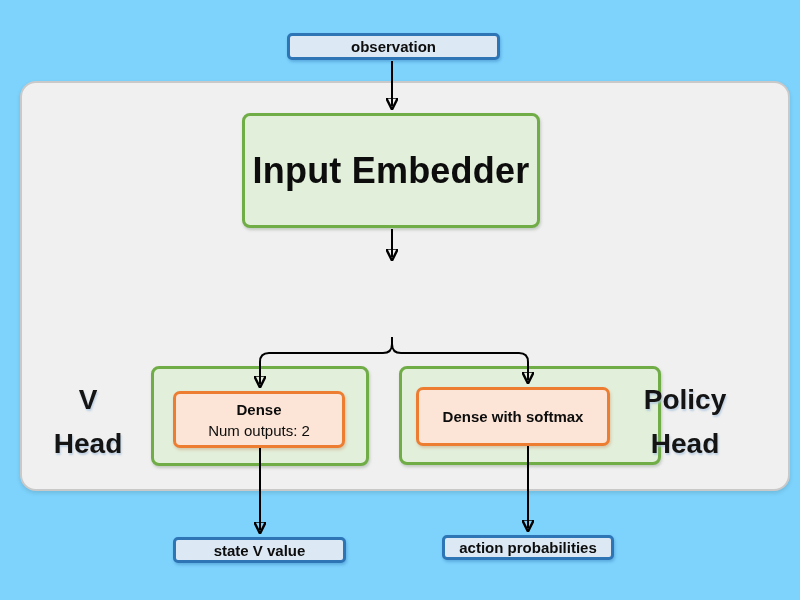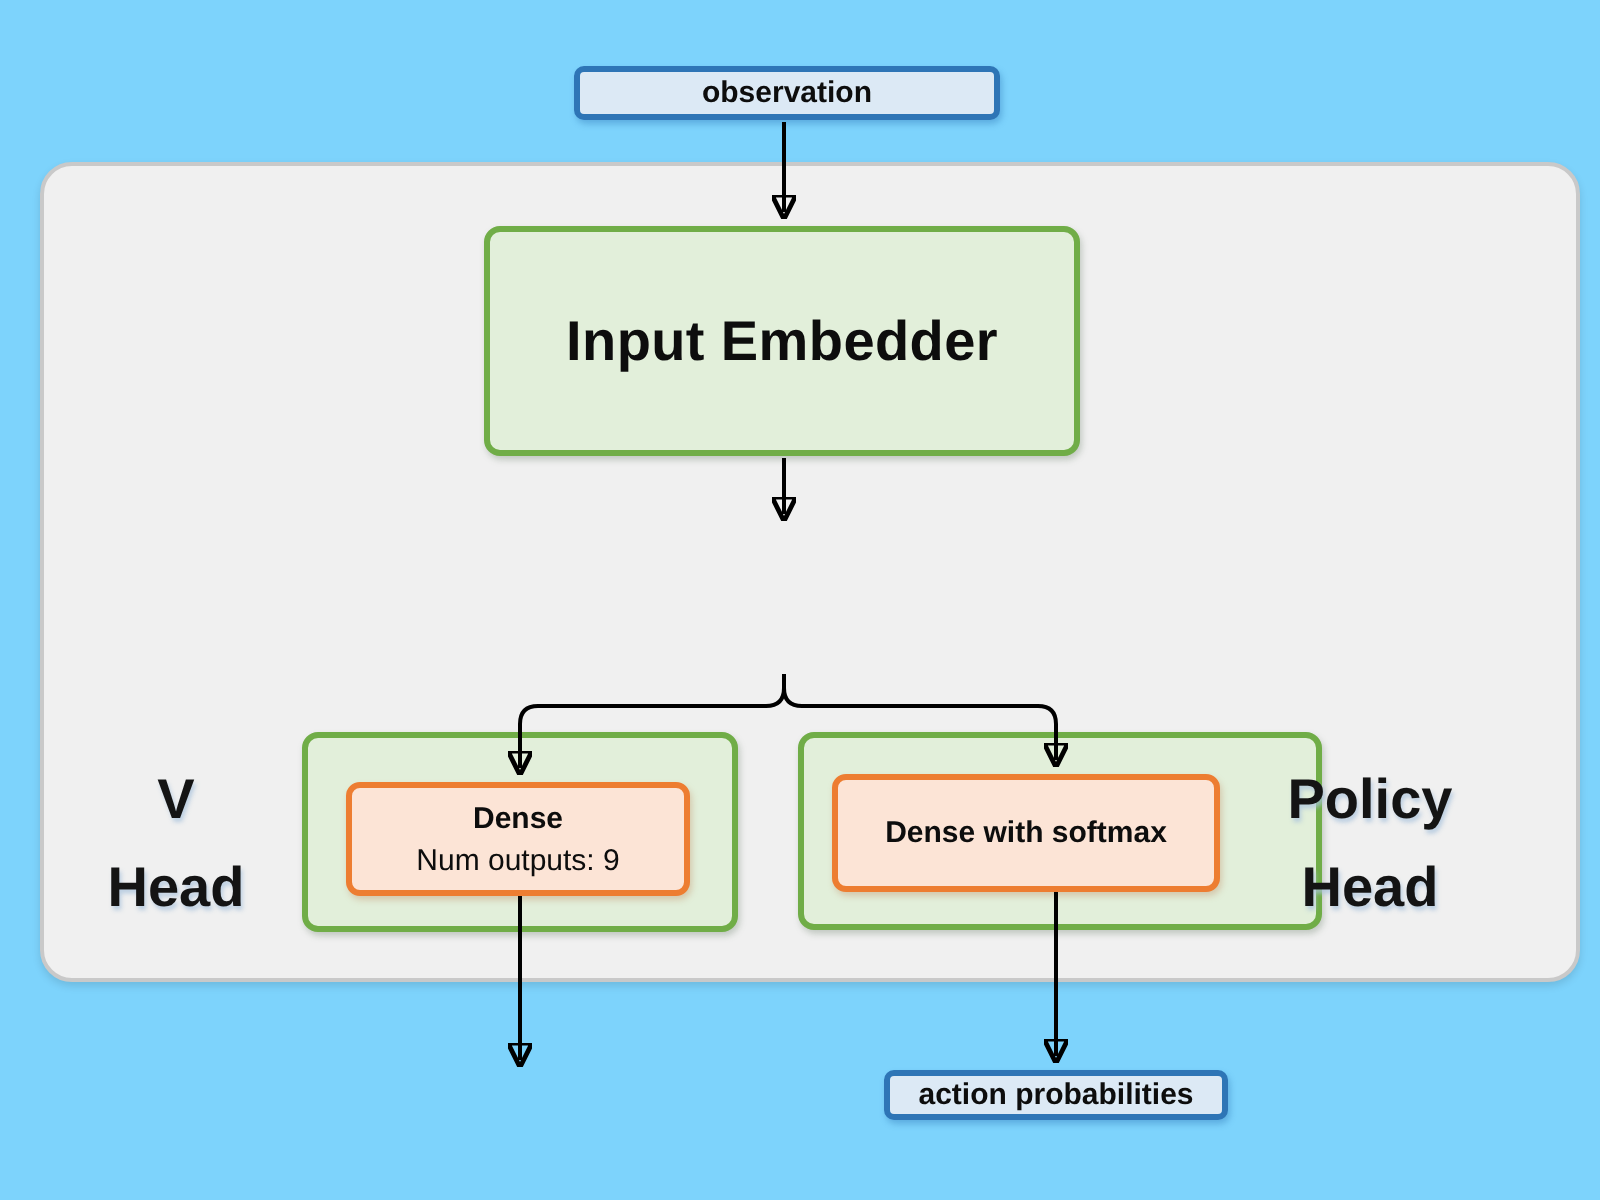--- a/index.html
+++ b/index.html
@@ -36,21 +36,21 @@
     background: #E2EFDA;
     border: 3px solid #70AD47;
     border-radius: 8px;
     box-shadow: 1px 2px 3px rgba(110,130,110,0.35);
   }
   #input-embedder-node { left: 242px; top: 113px; width: 298px; height: 115px; }
   #middleware-node     { left: 242px; top: 265px; width: 298px; height: 72px; }
   #v-head-box          { left: 151px; top: 366px; width: 218px; height: 100px; }
   #policy-head-box     { left: 399px; top: 366px; width: 262px; height: 99px; }
 
-  .big-label { font-size: 28px; font-weight: bold; letter-spacing: 0.2px; }
+  .big-label { font-size: 36px; font-weight: bold; letter-spacing: 0.2px; }
 
   .orange-node {
     background: #FCE4D6;
     border: 3px solid #ED7D31;
     border-radius: 7px;
     box-shadow: 1px 2px 3px rgba(190,130,90,0.35);
     line-height: 21px;
     font-size: 15px;
   }
   #v-dense-node      { left: 173px; top: 391px; width: 172px; height: 57px; }
@@ -104,37 +104,40 @@
   <div class="abs container-box"></div>
 
   <div class="abs node green-node" id="input-embedder-node">
     <span class="big-label">Input Embedder</span>
   </div>
 
 
   <div class="abs green-node" id="v-head-box"></div>
   <div class="abs node orange-node" id="v-dense-node">
     <span class="dense-title">Dense</span>
-    <span class="dense-detail">Num outputs: 9</span>
+    <span class="dense-detail">Num outputs: 2</span>
   </div>
 
   <div class="abs green-node" id="policy-head-box"></div>
   <div class="abs node orange-node" id="policy-dense-node">
     <span class="dense-title">Dense with softmax</span>
   </div>
 
   <div class="abs head-label" id="v-head-label">
     <div>V</div>
     <div>Head</div>
   </div>
   <div class="abs head-label" id="policy-head-label">
     <div>Policy</div>
     <div>Head</div>
   </div>
 
+  <div class="abs node blue-node" id="state-v-value-node">
+    <span>state V value</span>
+  </div>
   <div class="abs node blue-node" id="action-probabilities-node">
     <span>action probabilities</span>
   </div>
 
   <svg id="arrow-layer" viewBox="0 0 800 600" xmlns="http://www.w3.org/2000/svg">
     <defs>
       <marker id="ah" viewBox="0 0 10 10" refX="7" refY="5" markerWidth="6" markerHeight="6" orient="auto-start-reverse">
         <path d="M0,0 L10,5 L0,10 z" fill="#000000" stroke="none"></path>
       </marker>
     </defs>

